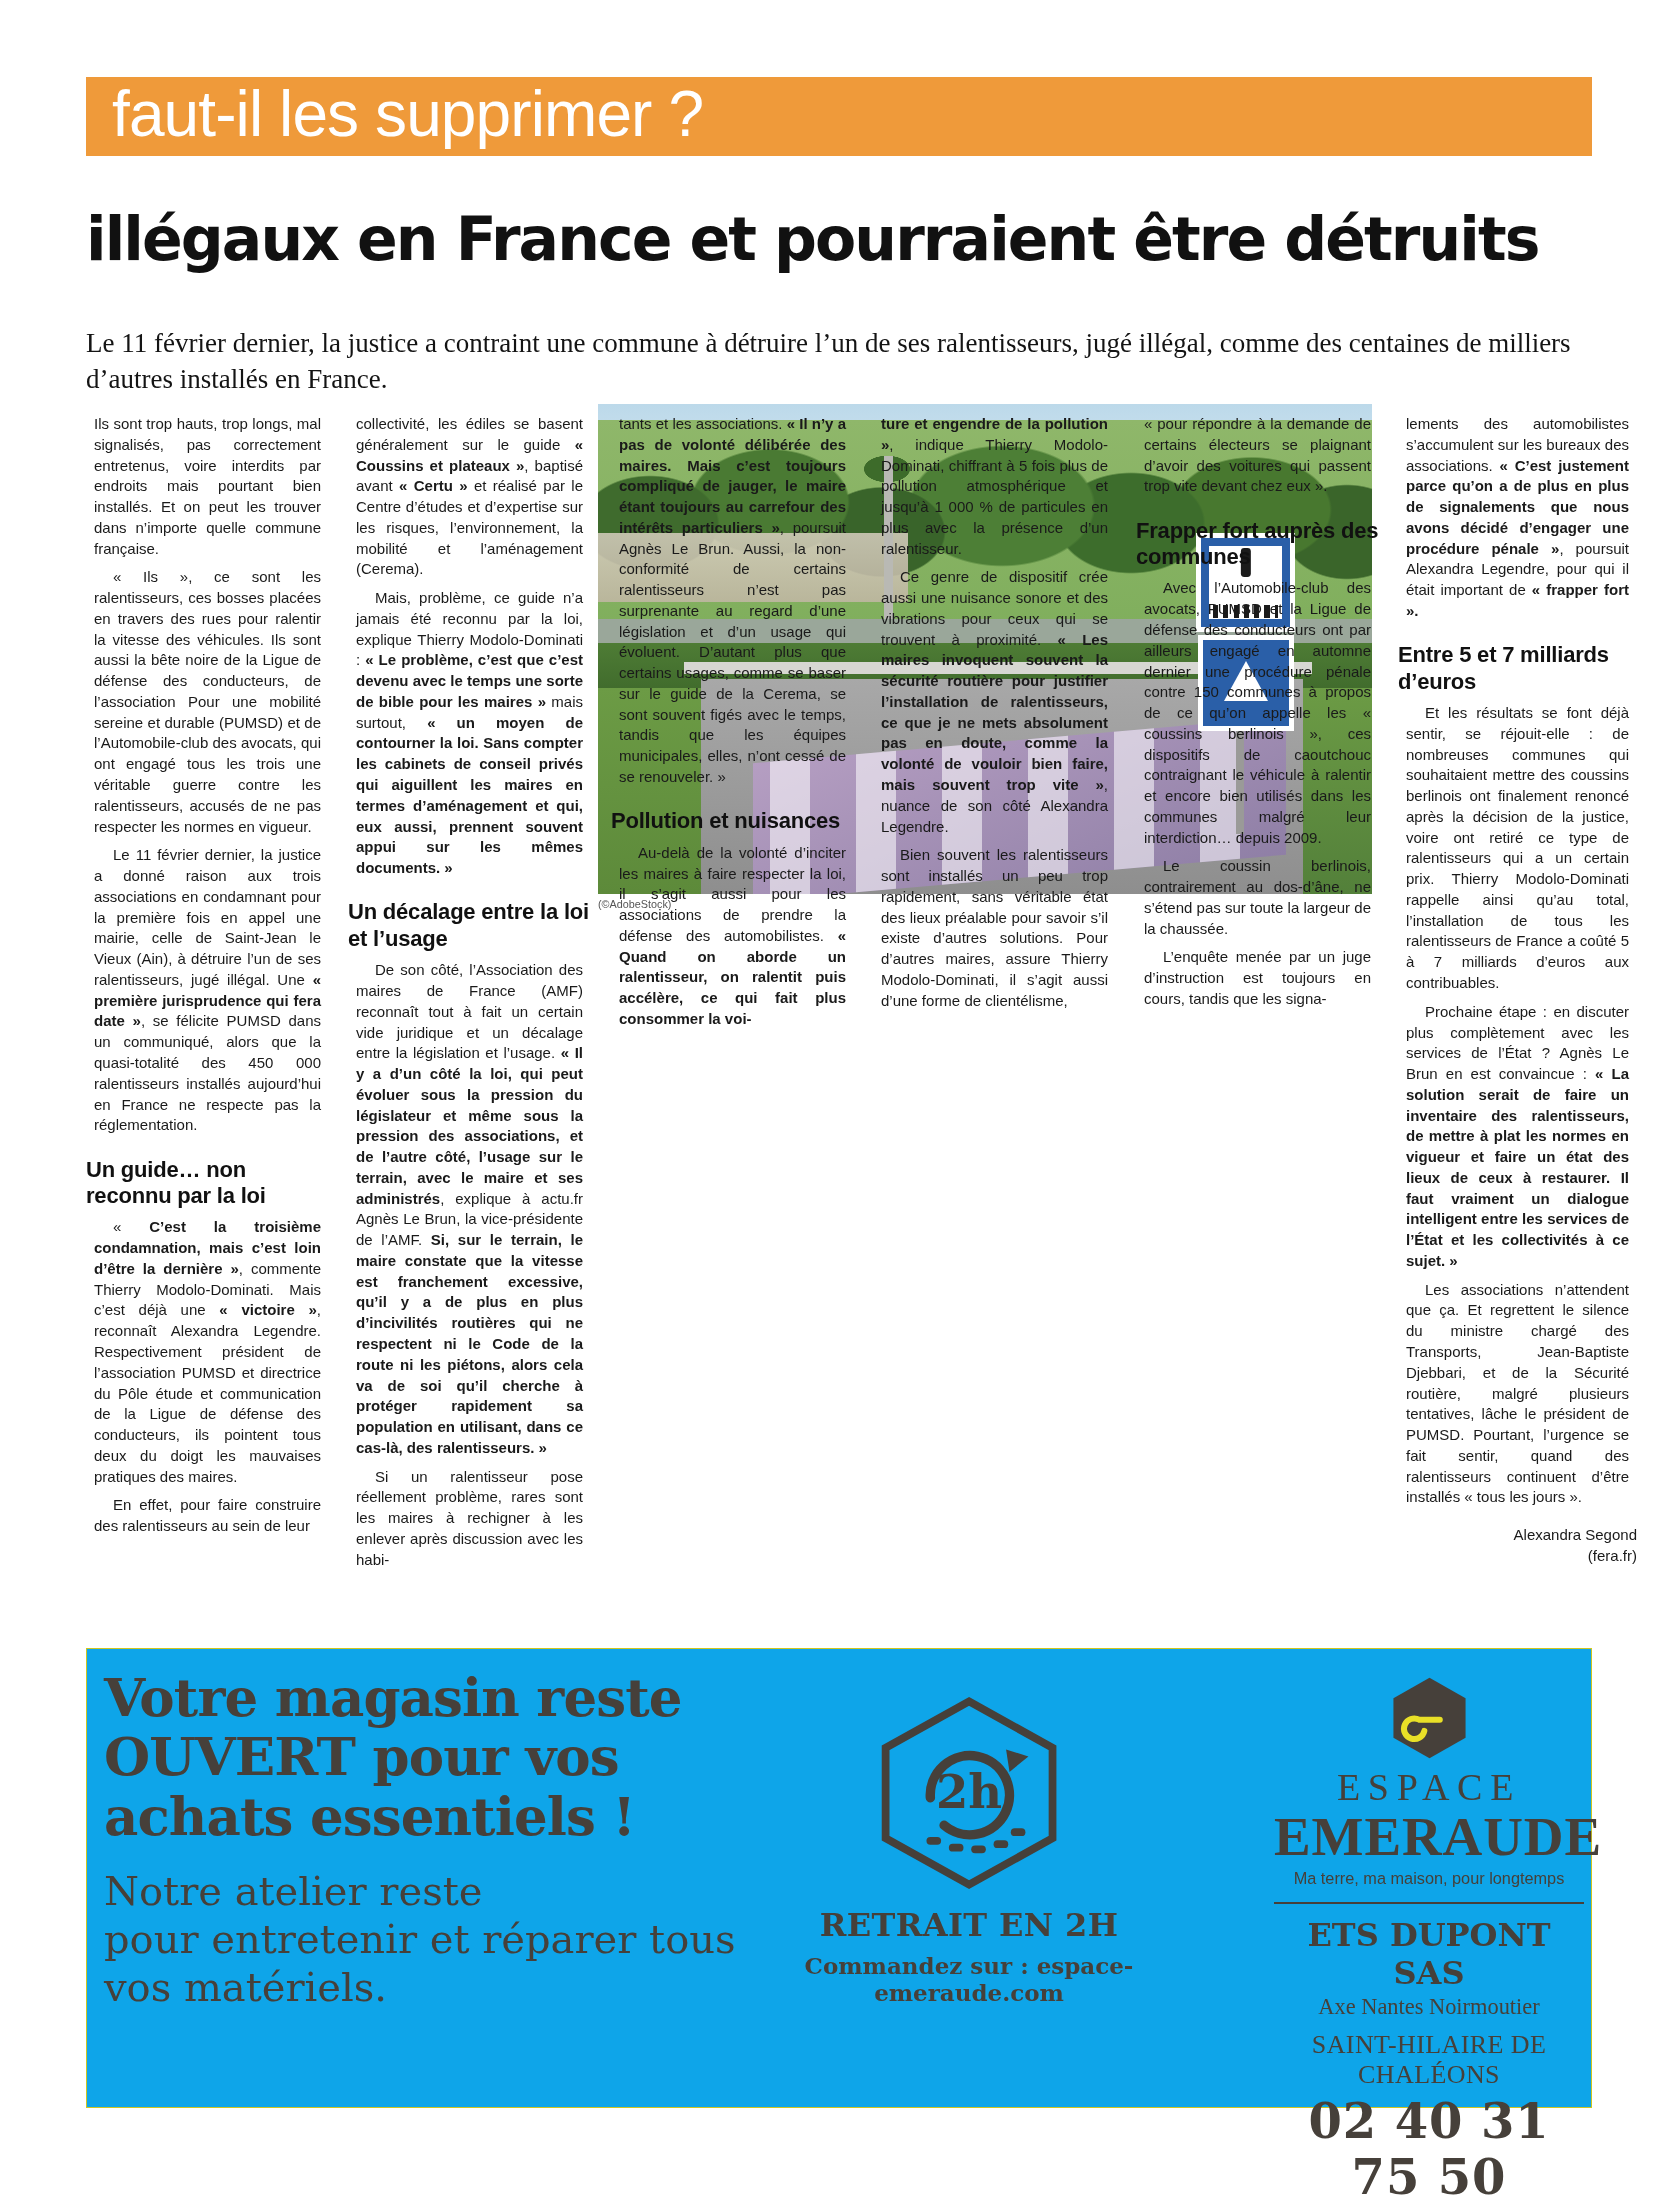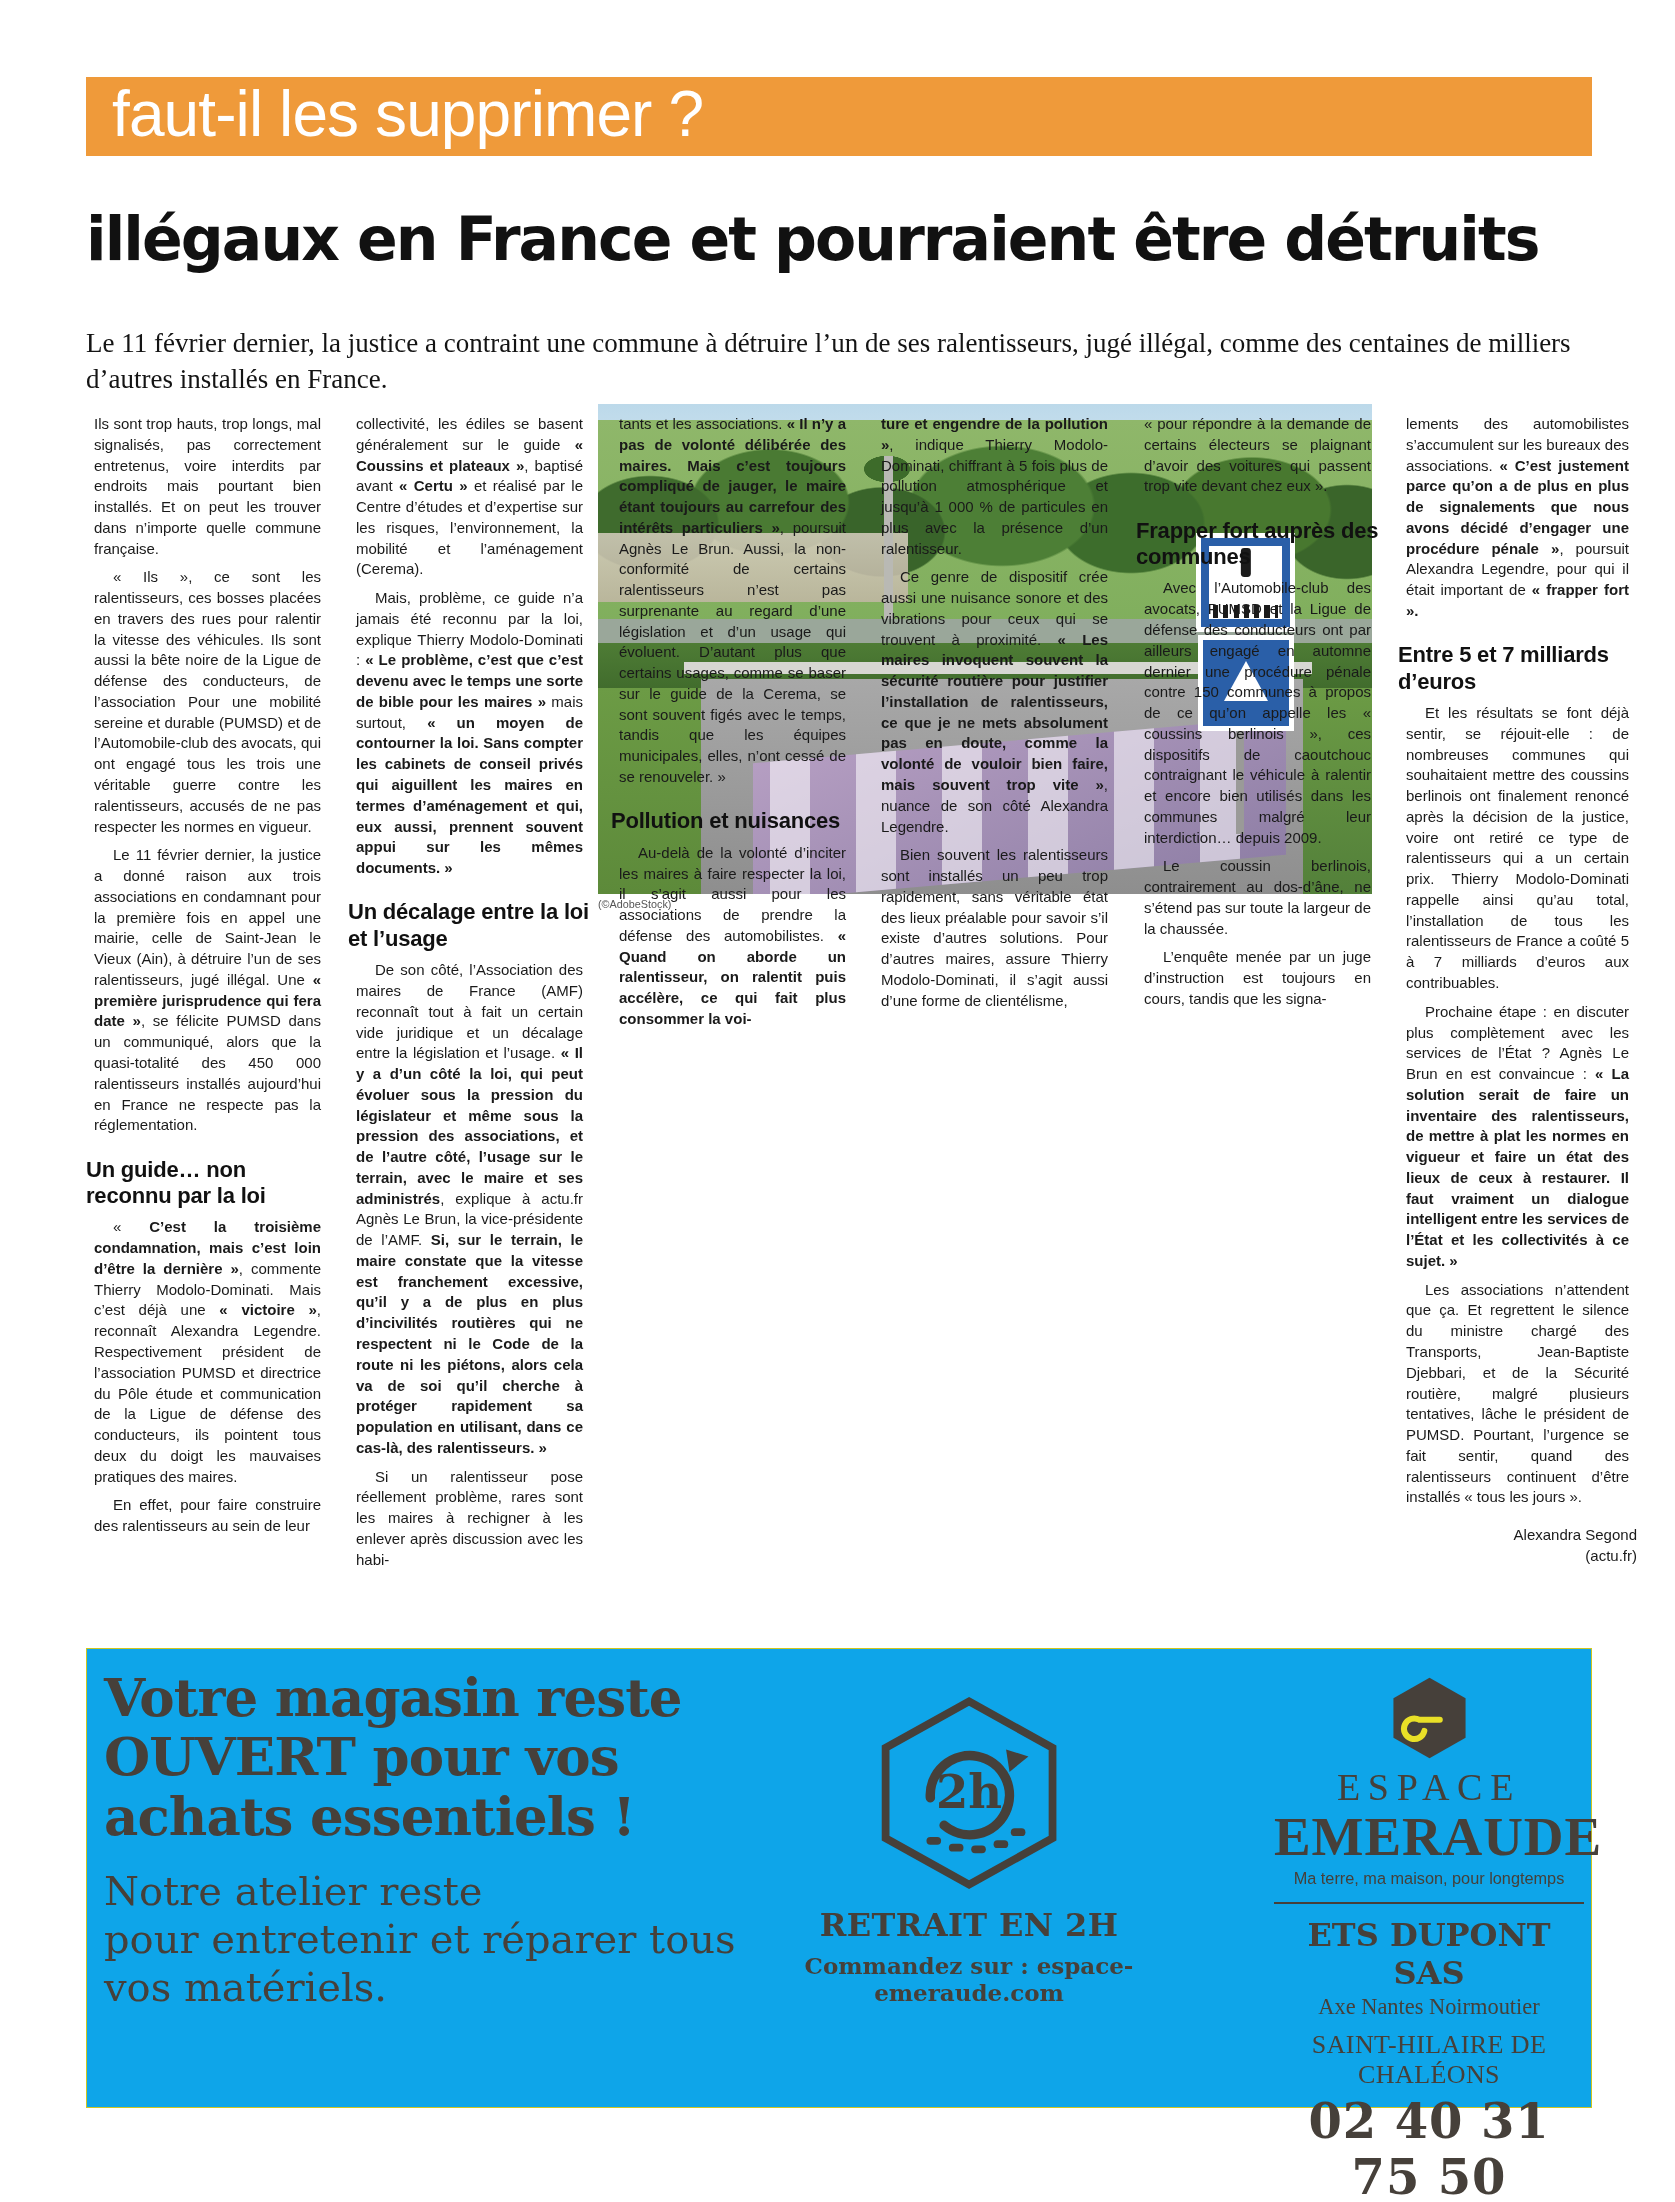--- a/index.html
+++ b/index.html
@@ -260,21 +260,21 @@
     </div>
 
     <div class="col c6">
       <p class="noind"><span>lements des automobilistes s’accumulent sur les bureaux des associations. </span><span class="b">« C’est justement parce qu’on a de plus en plus de signalements que nous avons décidé d’engager une procédure pénale »</span><span>, poursuit Alexandra Legendre, pour qui il était important de </span><span class="b">« frapper fort ».</span></p>
       <h3>Entre 5 et 7 milliards d’euros</h3>
       <p>Et les résultats se font déjà sentir, se réjouit-elle : de nombreuses communes qui souhaitaient mettre des coussins berlinois ont finalement renoncé après la décision de la justice, voire ont retiré ce type de ralentisseurs qui a un certain prix. Thierry Modolo-Dominati rappelle ainsi qu’au total, l’installation de tous les ralentisseurs de France a coûté 5 à 7 milliards d’euros aux contribuables.</p>
       <p><span>Prochaine étape : en discuter plus complètement avec les services de l’État ? Agnès Le Brun en est convaincue : </span><span class="b">« La solution serait de faire un inventaire des ralentisseurs, de mettre à plat les normes en vigueur et faire un état des lieux de ceux à restaurer. Il faut vraiment un dialogue intelligent entre les services de l’État et les collectivités à ce sujet. »</span></p>
       <p>Les associations n’attendent que ça. Et regrettent le silence du ministre chargé des Transports, Jean-Baptiste Djebbari, et de la Sécurité routière, malgré plusieurs tentatives, lâche le président de PUMSD. Pourtant, l’urgence se fait sentir, quand des ralentisseurs continuent d’être installés « tous les jours ».</p>
       <div class="sig">
         <span class="n">Alexandra Segond</span>
-        <span class="s">(actu.fr)</span>
+        <span class="s">(fera.fr)</span>
       </div>
     </div>
   </div>
 
   <div class="advert">
 
     <div class="ad-left">
       <div class="ad-h1">
         <span>Votre magasin reste</span>
         <span>OUVERT pour vos</span>

